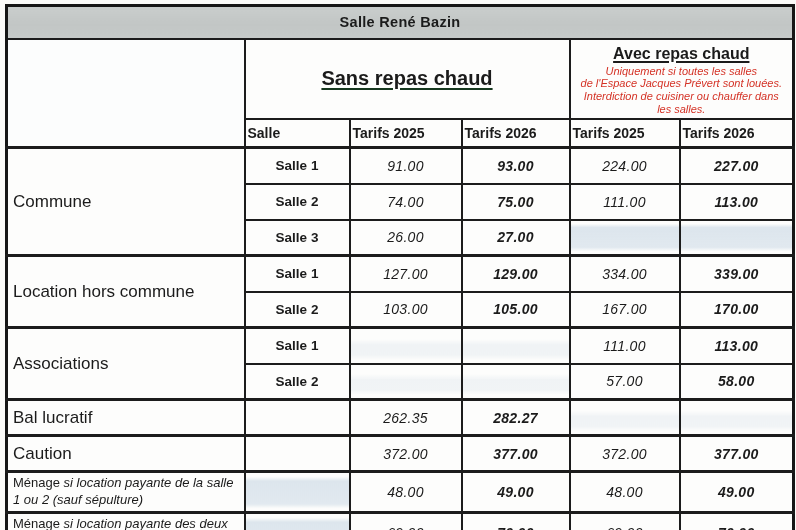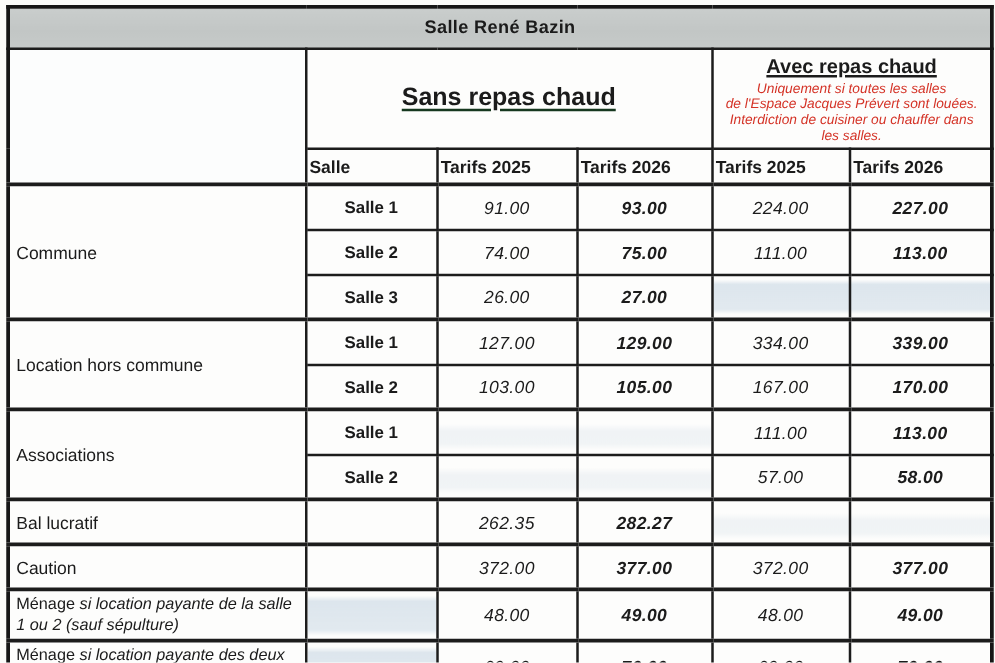--- a/index.html
+++ b/index.html
@@ -74,21 +74,21 @@
 
   .hdr2-cell {
     font-weight: bold;
     font-size: 14px;
   }
 
   .cat-cell {
     text-align: left;
     padding-left: 5px;
     padding-right: 4px;
-    font-size: 14px;
+    font-size: 17px;
   }
   .cat-menage { font-size: 13px; line-height: 1.3; }
   .cat-menage i { }
 
   .salle-cell { text-align: center; font-size: 13.5px; font-weight: bold; }
 
   .num {
     text-align: center;
     font-size: 14px;
     font-style: italic;

